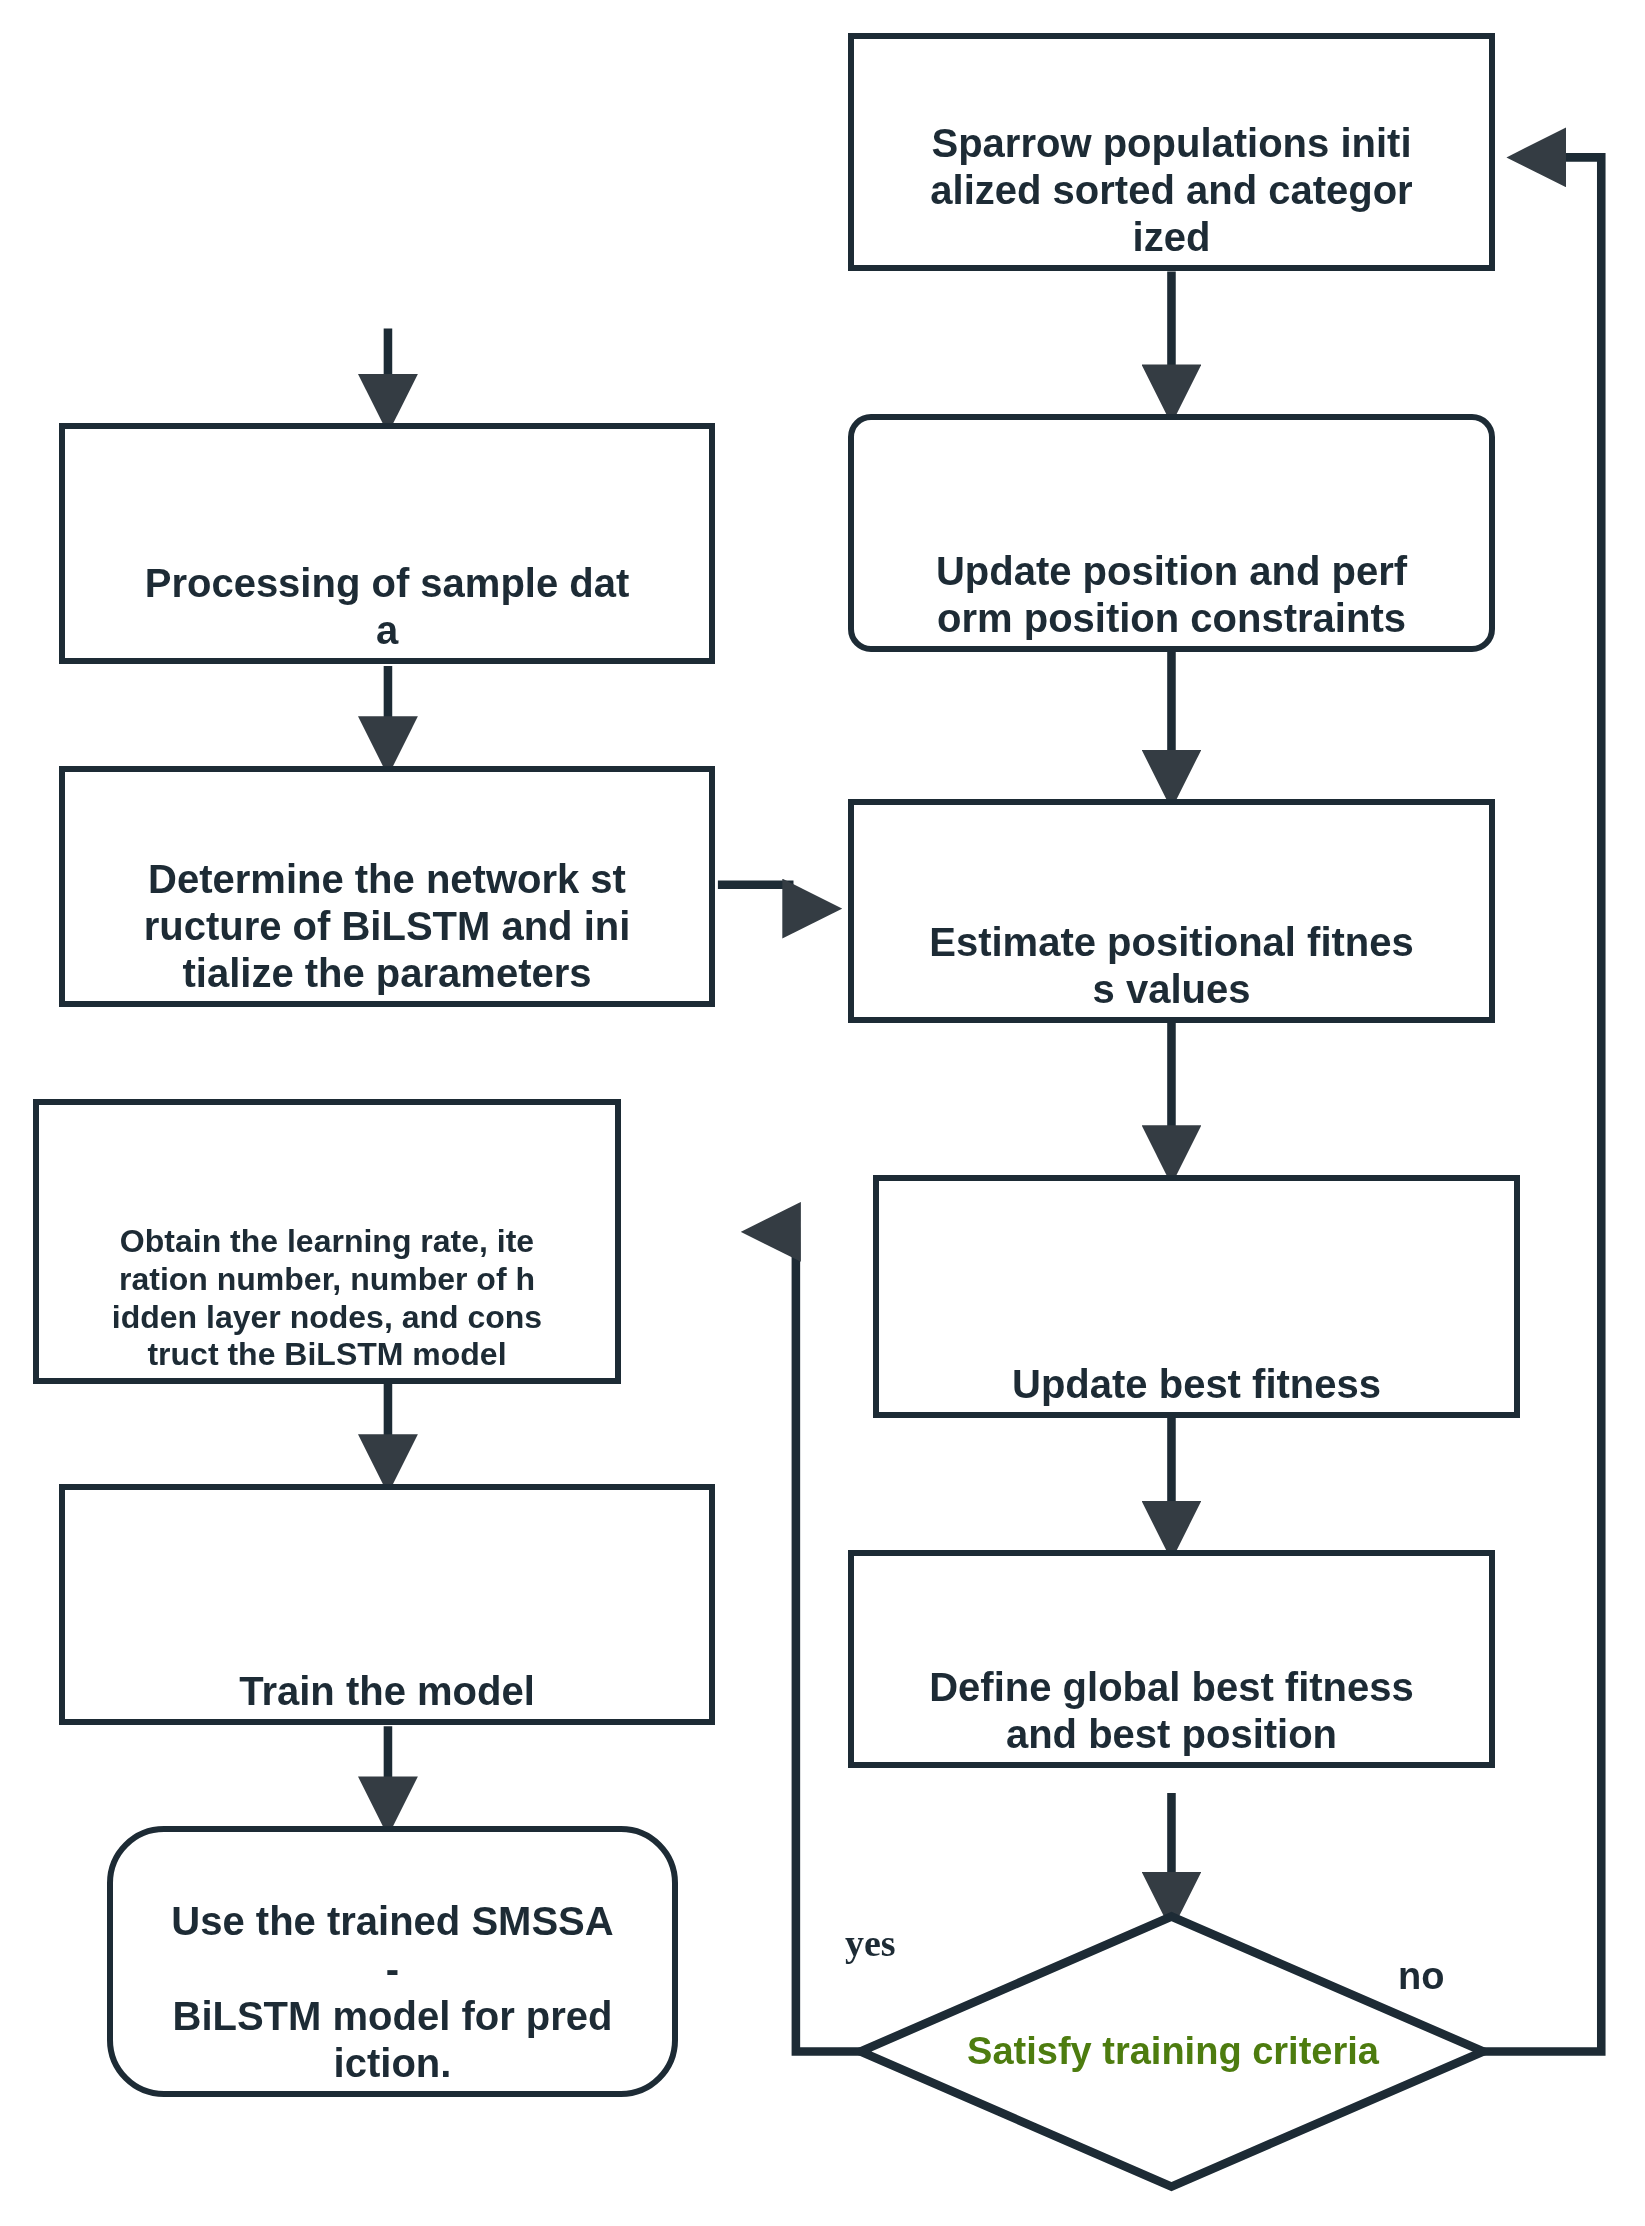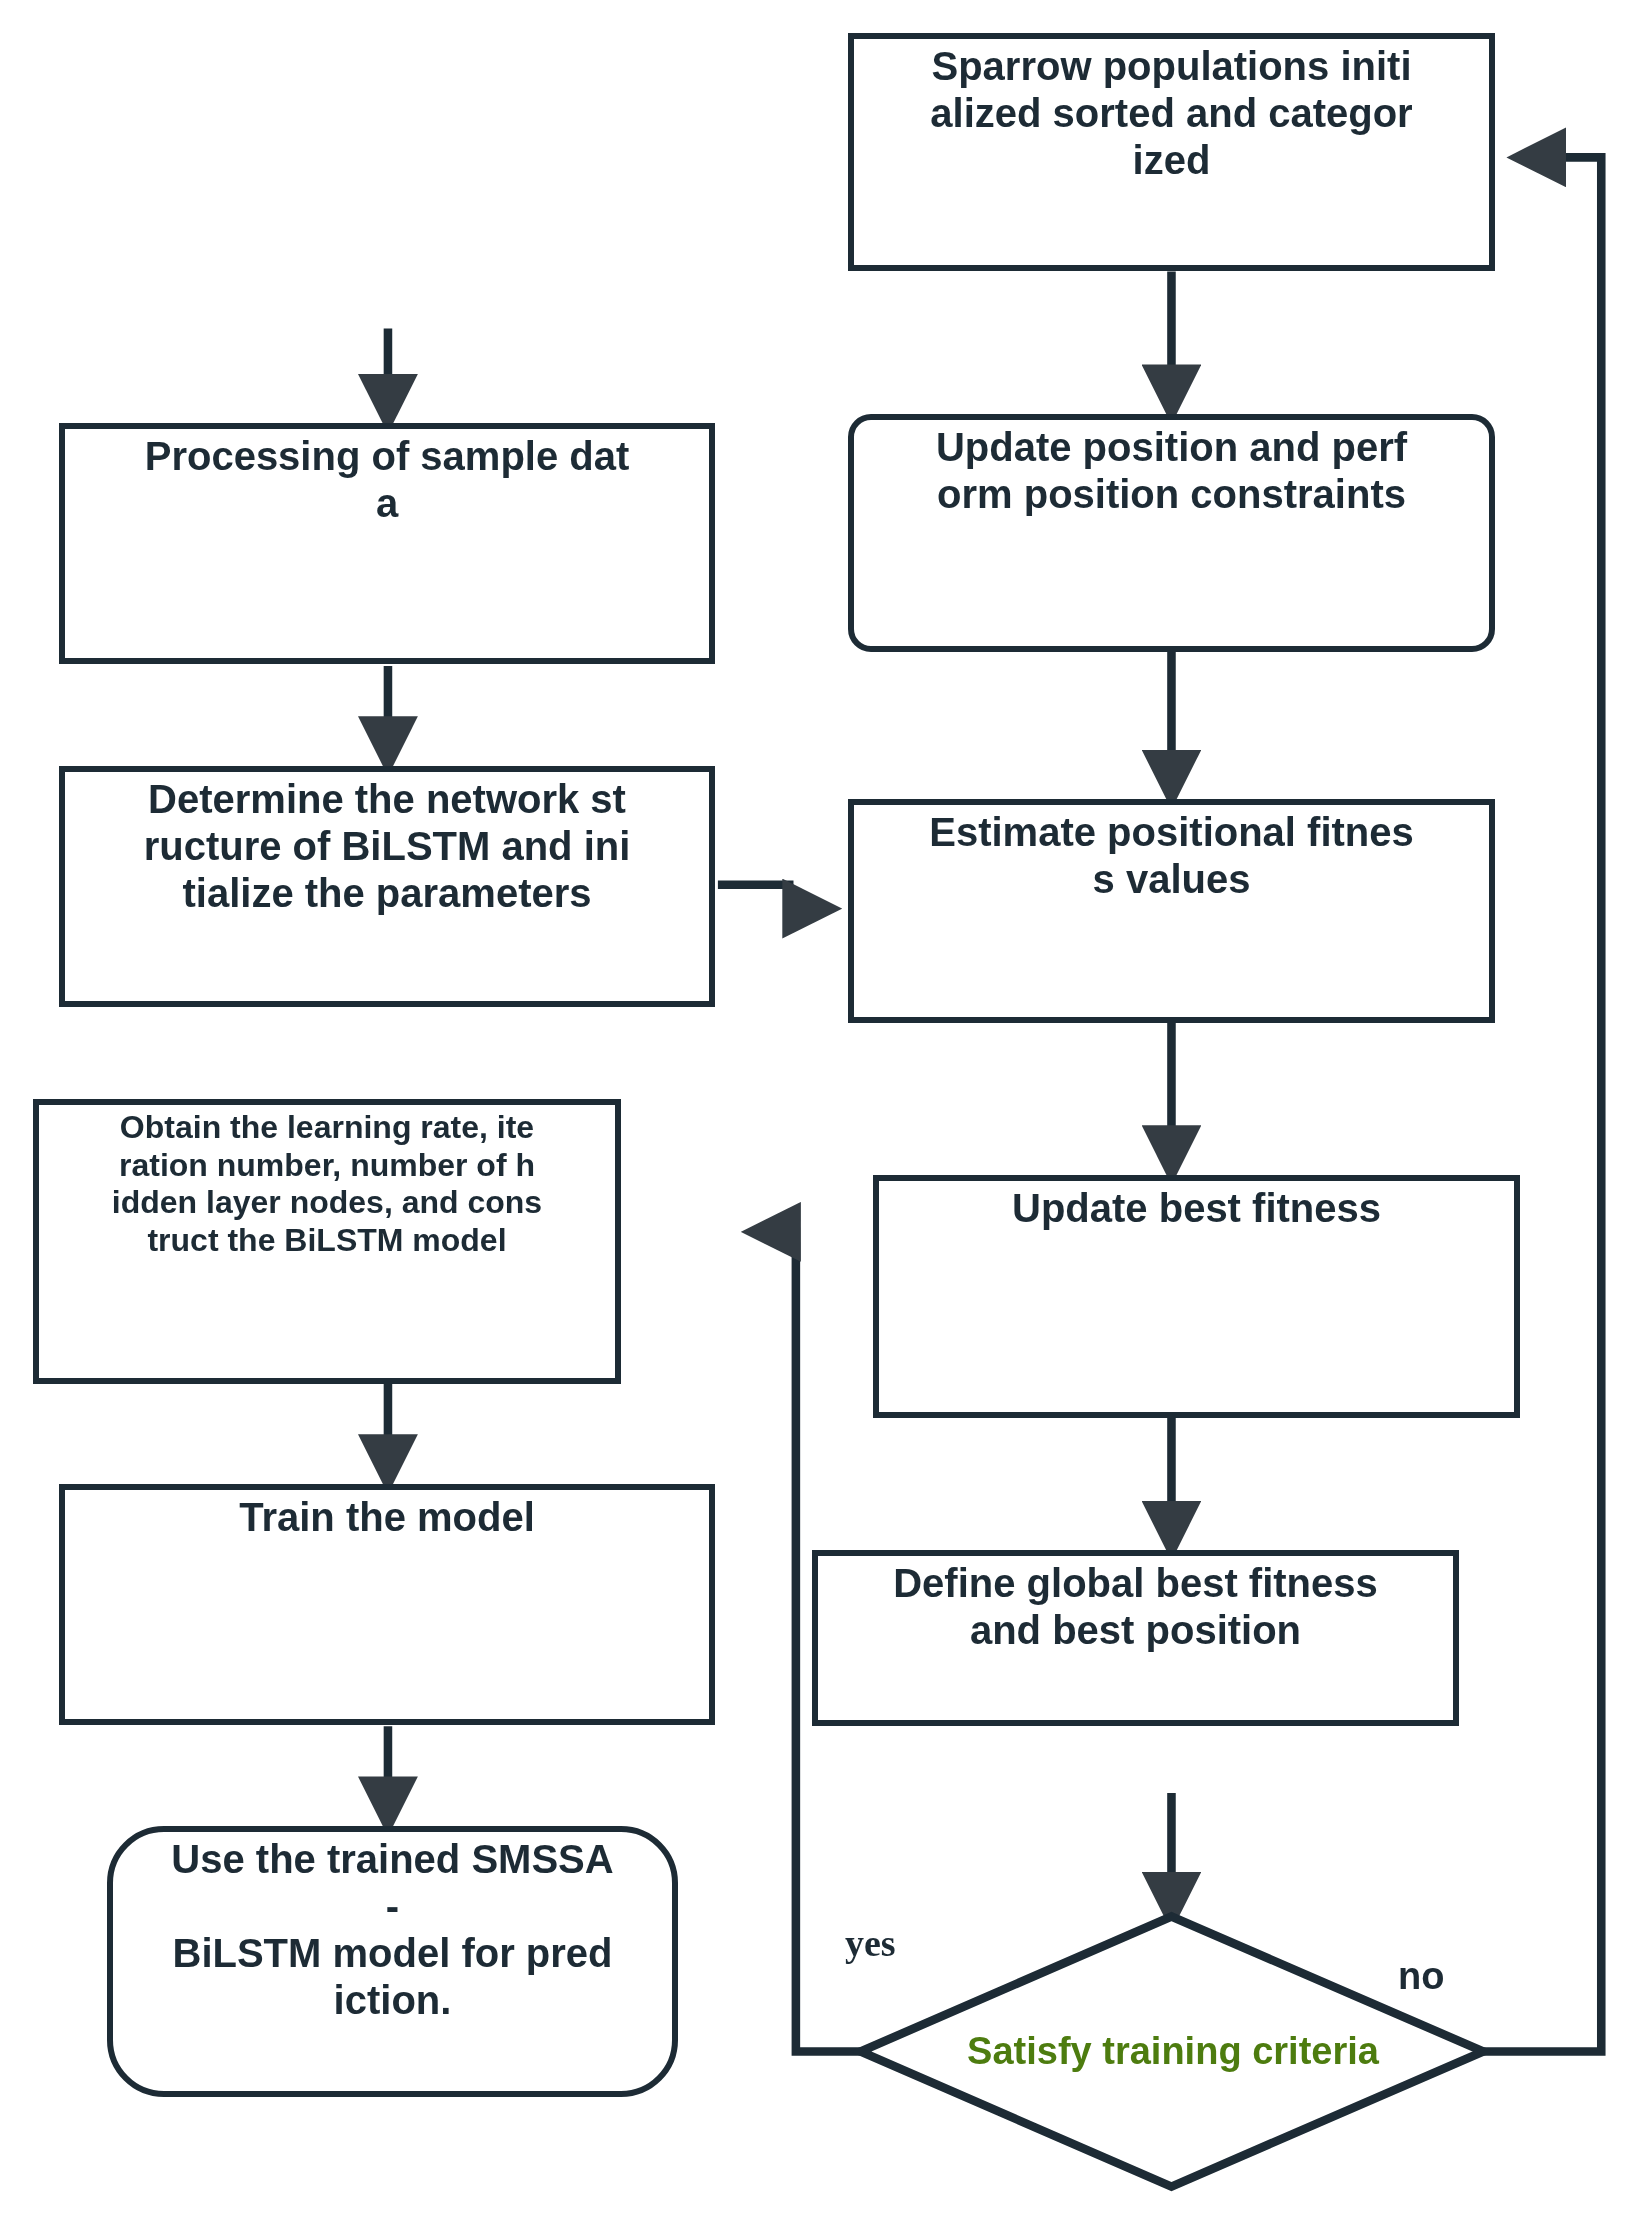--- a/index.html
+++ b/index.html
@@ -22,21 +22,21 @@
     left: 0;
     top: 0;
     width: 1645px;
     height: 2227px;
     pointer-events: none;
   }
   .node {
     position: absolute;
     box-sizing: border-box;
     display: flex;
-    align-items: flex-start;
+    align-items: flex-end;
     justify-content: center;
     text-align: center;
     background: #ffffff;
     color: #1d2b35;
     font-weight: bold;
     line-height: 1.18;
     padding: 3.8px 9.5px;
   }
   .node.process {
     border: 6.7px solid #1d2b35;
@@ -161,21 +161,21 @@
 
   <div class="node process" style="left:848px; top:799px; width:647px; height:224px; font-size:40px;">
     <span class="node-text">Estimate positional fitnes
 s values</span>
   </div>
 
   <div class="node process" style="left:848px; top:1175px; width:647px; height:243px; font-size:40px;margin-left:25px;">
     <span class="node-text">Update best fitness</span>
   </div>
 
-  <div class="node process" style="left:812px; top:1550px; width:647px; height:176px; font-size:40px;">
+  <div class="node process" style="left:848px; top:1550px; width:647px; height:218px; font-size:40px;">
     <span class="node-text">Define global best fitness
 and best position</span>
   </div>
 
   <div class="decision-wrap" style="left:861px; top:1916px; width:624px; height:271px;">
     <div class="decision-text">Satisfy training criteria</div>
   </div>
 
   <div class="edge-label" style="left:845px; top:1921px;font-family:Liberation Serif, serif;">yes</div>
 

